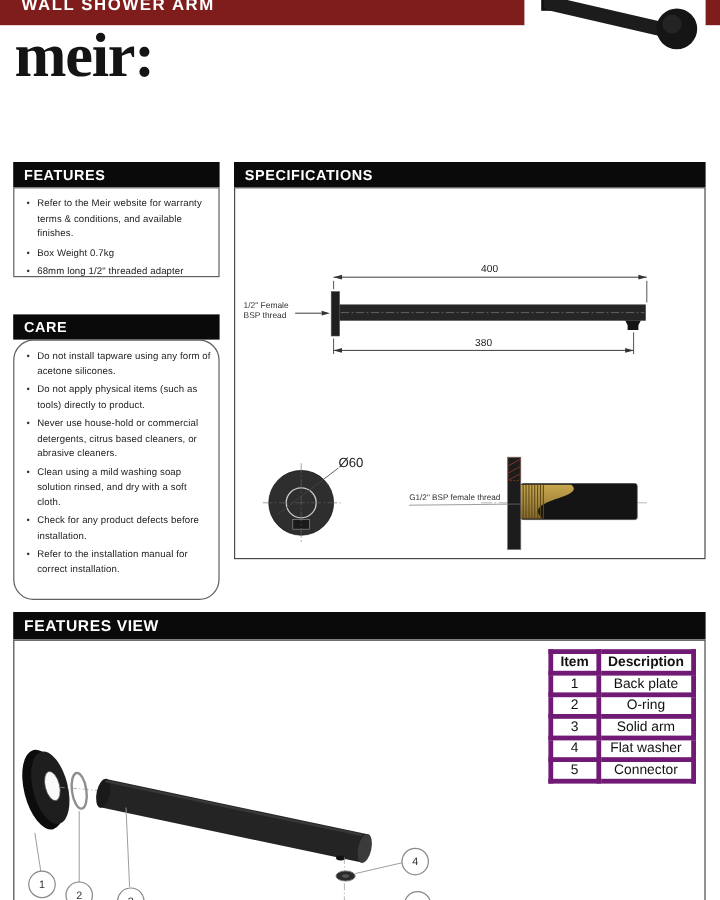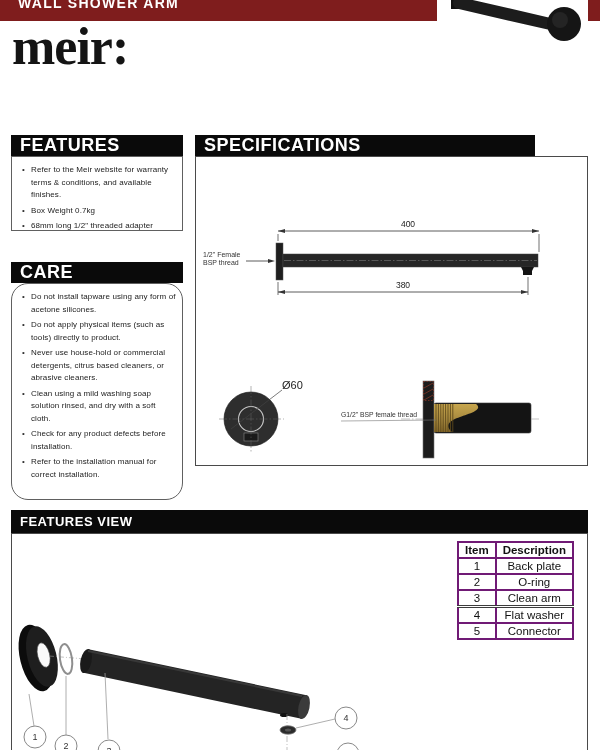--- a/index.html
+++ b/index.html
@@ -8,41 +8,41 @@
 
   
   .topbar { position:absolute; left:0; top:0; width:600px; height:21px; background:#7f1d1d; overflow:hidden; }
   .topbar-title { position:absolute; left:18px; top:-5px; color:#ffffff; font-weight:bold; font-size:14px; letter-spacing:1.3px; white-space:nowrap; }
   .product-photo { position:absolute; left:437px; top:0; width:151px; height:42px; background:#ffffff; }
 
   
   .logo { position:absolute; left:12px; top:24px; font-family:"Liberation Serif","DejaVu Serif",serif; font-weight:600; font-size:52px; line-height:0.9; letter-spacing:-1px; color:#141414; }
 
   
-  .sec-header { position:absolute; background:#0a0a0a; color:#ffffff; font-weight:bold; font-size:18px; letter-spacing:0.5px; display:flex; align-items:center; padding-left:9px; }
+  .sec-header { position:absolute; background:#0a0a0a; color:#ffffff; font-weight:bold; font-size:12px; letter-spacing:0.5px; display:flex; align-items:center; padding-left:9px; }
   .hdr-features { left:11px; top:135px; width:172px; height:21px; }
   .hdr-care     { left:11px; top:262px; width:172px; height:21px; }
-  .hdr-specs    { left:195px; top:135px; width:340px; height:21px; }
+  .hdr-specs    { left:195px; top:135px; width:393px; height:21px; }
   .hdr-exploded { left:11px; top:510px; width:577px; height:23px; font-size:13px; }
 
   
   .box { position:absolute; background:#ffffff; border:1px solid #606060; }
   .box-features { left:11px; top:156px; width:172px; height:75px; overflow:hidden; }
   .box-care     { left:11px; top:283px; width:172px; height:217px; overflow:hidden;border-radius:17px; }
   .box-specs    { left:195px; top:156px; width:393px; height:310px; border-color:#4a4a4a; }
   .box-exploded { left:11px; top:533px; width:577px; height:225px; border-color:#4a4a4a; }
 
   
   ul.blist { list-style:none; padding:7px 5px 0 9px; }
   ul.blist li { position:relative; padding-left:10px; font-size:8px; line-height:12.5px; color:#222222; margin-bottom:3px; letter-spacing:0.1px; }
   ul.blist li::before { content:"\2022"; position:absolute; left:1px; top:0; color:#333333; }
 
   
   .parts-table { position:absolute; left:457px; top:541px; border-collapse:collapse; background:#ffffff; }
-  .parts-table th, .parts-table td { border:2px solid #701a75; font-size:11.5px; color:#111111; padding:0 4px; height:14px; line-height:14px; white-space:nowrap; }
+  .parts-table th, .parts-table td { border:4px solid #701a75; font-size:11.5px; color:#111111; padding:0 4px; height:14px; line-height:14px; white-space:nowrap; }
   .parts-table th { font-weight:bold; text-align:center; padding:0 6px; }
   .parts-table td.c-item { text-align:center; width:28px; }
   .parts-table td.c-desc { text-align:center; width:73px; }
   .parts-table tbody tr:nth-child(4) td { border-top:3px double #3c3c3c; }
 
   svg text { font-family:"Liberation Sans", sans-serif; }
 </style>
 </head>
 <body>
 
@@ -219,21 +219,21 @@
         <tr>
         <td class="c-item">1</td>
         <td class="c-desc">Back plate</td>
       </tr>
         <tr>
         <td class="c-item">2</td>
         <td class="c-desc">O-ring</td>
       </tr>
         <tr>
         <td class="c-item">3</td>
-        <td class="c-desc">Clean arm</td>
+        <td class="c-desc">Solid arm</td>
       </tr>
         <tr>
         <td class="c-item">4</td>
         <td class="c-desc">Flat washer</td>
       </tr>
         <tr>
         <td class="c-item">5</td>
         <td class="c-desc">Connector</td>
       </tr>
       </tbody>

